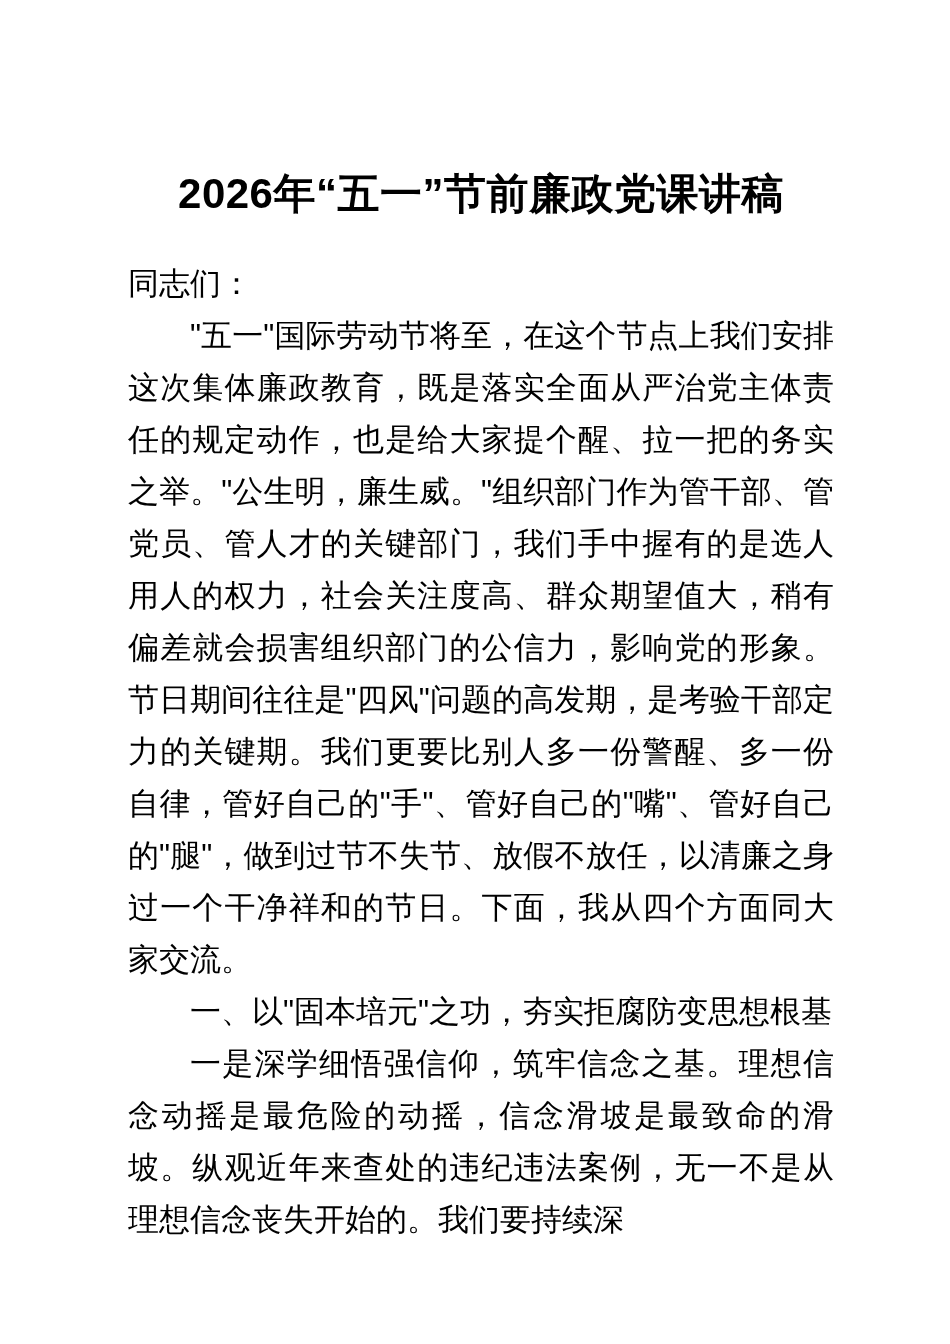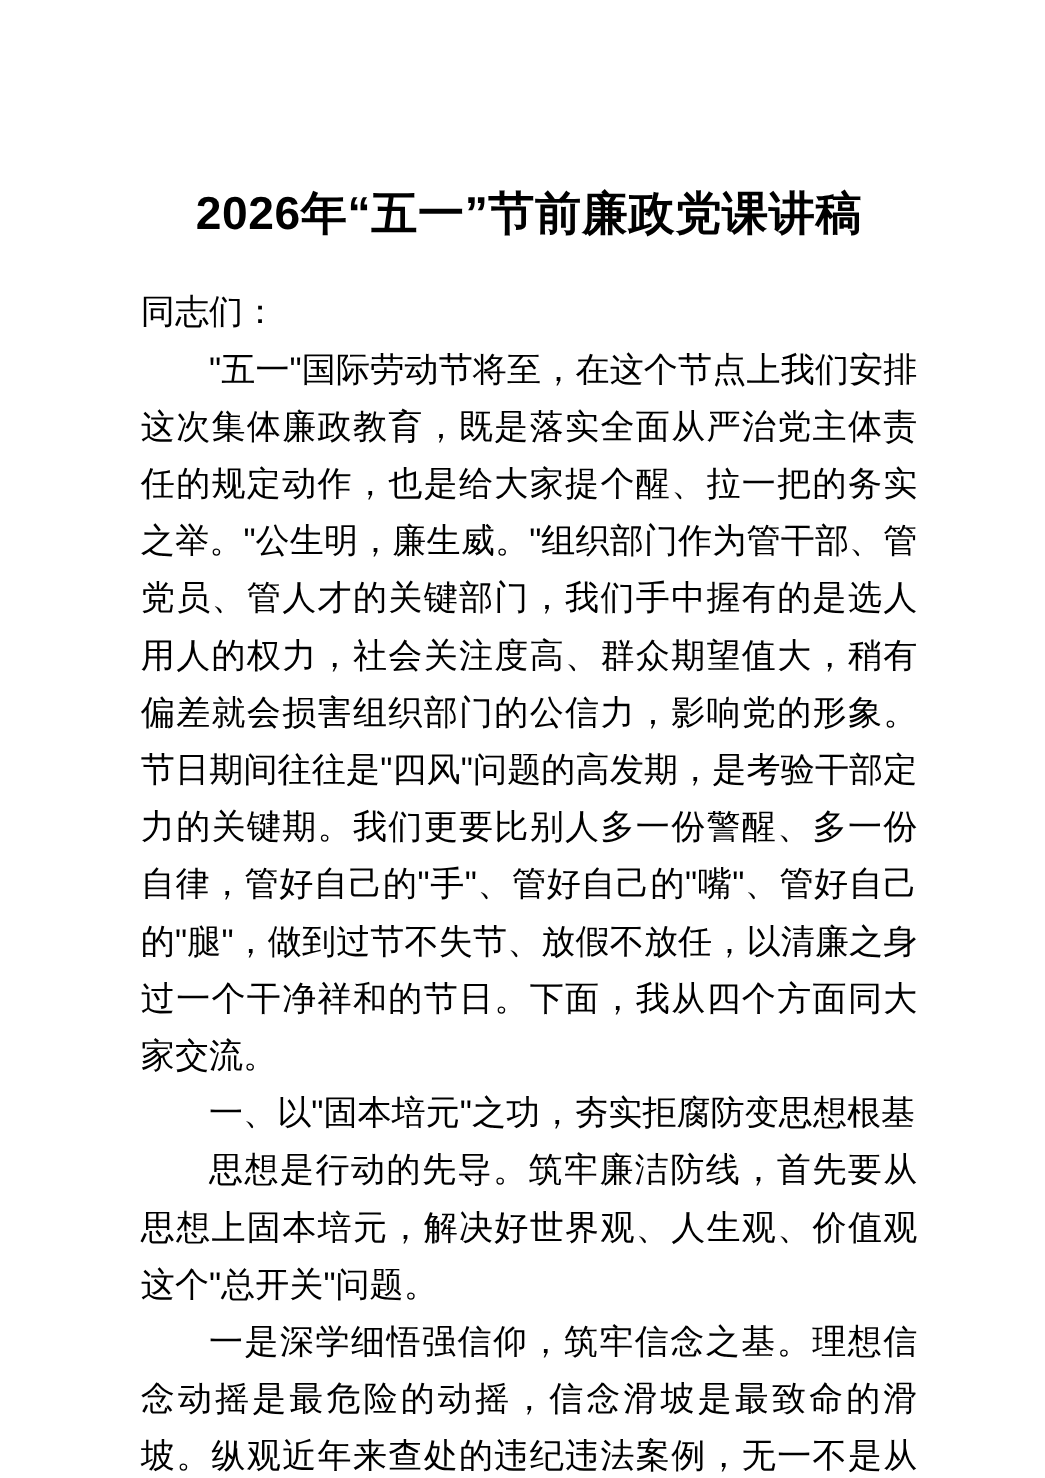--- a/index.html
+++ b/index.html
@@ -86,18 +86,17 @@
   <div class="content">
 
     <h1 class="doc-title">2026年“五一”节前廉政党课讲稿</h1>
 
     <p class="salutation">同志们：</p>
 
     <p class="para">"五一"国际劳动节将至，在这个节点上我们安排这次集体廉政教育，既是落实全面从严治党主体责任的规定动作，也是给大家提个醒、拉一把的务实之举。"公生明，廉生威。"组织部门作为管干部、管党员、管人才的关键部门，我们手中握有的是选人用人的权力，社会关注度高、群众期望值大，稍有偏差就会损害组织部门的公信力，影响党的形象。节日期间往往是"四风"问题的高发期，是考验干部定力的关键期。我们更要比别人多一份警醒、多一份自律，管好自己的"手"、管好自己的"嘴"、管好自己的"腿"，做到过节不失节、放假不放任，以清廉之身过一个干净祥和的节日。下面，我从四个方面同大家交流。</p>
 
     <p class="section-heading">一、以"固本培元"之功，夯实拒腐防变思想根基</p>
 
-    <p class="para">思想是行动的先导。筑牢廉洁防线，首先要从思想上固本培元，解决好世界观、人生观、价值观这个"总开关"问题。</p>
 
     <p class="para last-line-natural">一是深学细悟强信仰，筑牢信念之基。理想信念动摇是最危险的动摇，信念滑坡是最致命的滑坡。纵观近年来查处的违纪违法案例，无一不是从理想信念丧失开始的。我们要持续深</p>
 
   </div>
 </div>
 
 </body></html>

